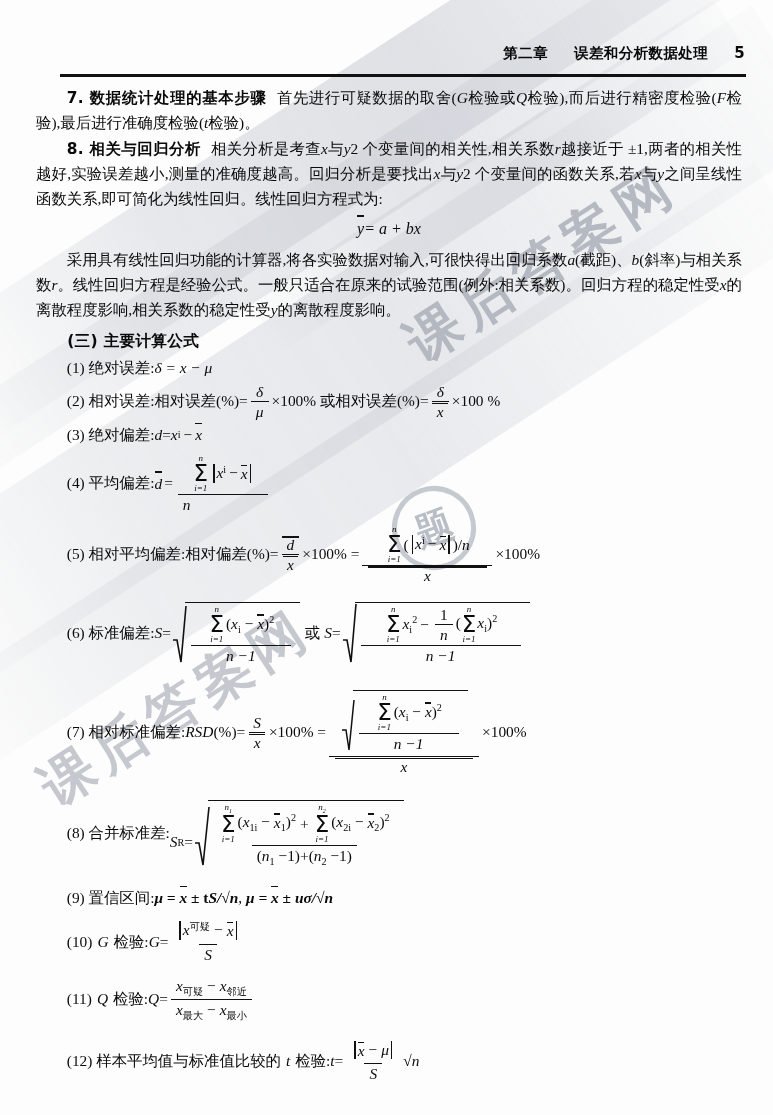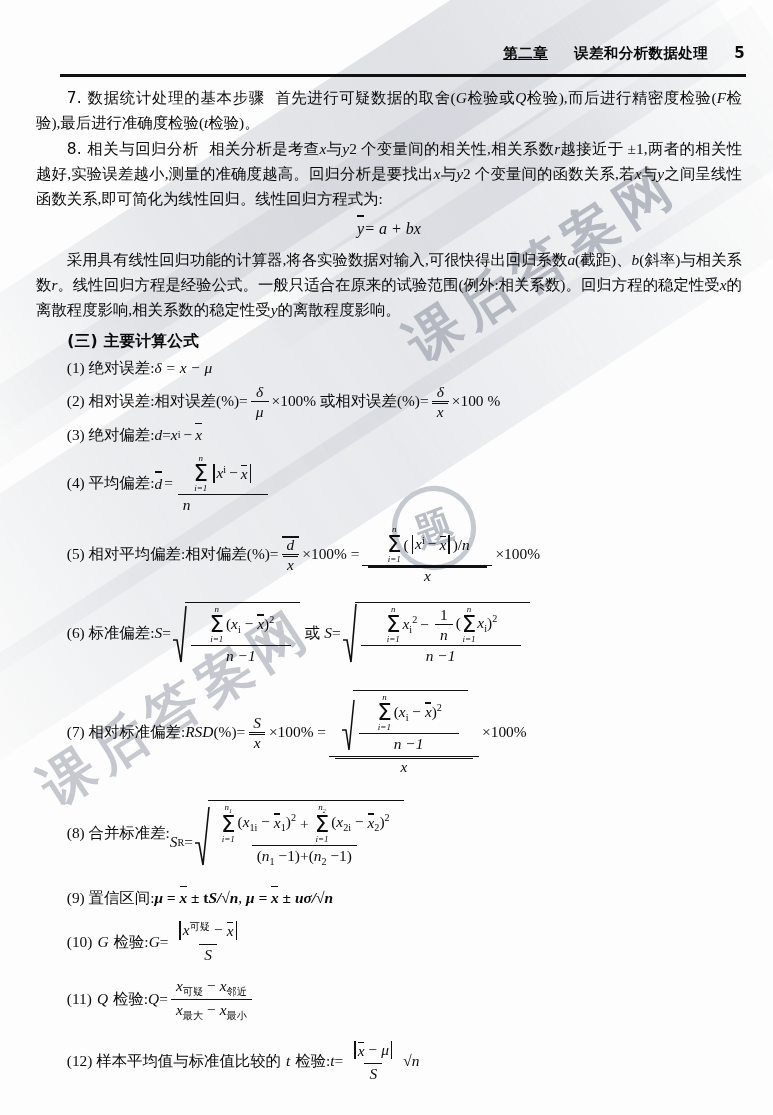--- a/index.html
+++ b/index.html
@@ -63,21 +63,21 @@
     top: 44px;
     z-index: 3;
     display: flex;
     justify-content: flex-end;
     align-items: baseline;
     font-family: "DejaVu Sans", sans-serif;
     font-weight: 700;
     font-size: 14.5px;
     letter-spacing: .4px;
   }
-  .runhead .chap { margin-right: 26px; text-decoration: underline; }
+  .runhead .chap { margin-right: 26px; }
   .runhead .title { margin-right: 26px; }
   .runhead .pgno { font-size: 15px; }
 
   .head-rule {
     position: absolute;
     left: 60px;
     width: 686px;
     top: 74px;
     height: 2.6px;
     background: #111;
@@ -96,21 +96,21 @@
   }
 
   p.para {
     margin: 0 0 1px 0;
     text-align: justify;
     text-justify: inter-ideograph;
     text-indent: 2em;
   }
   p.para .lead {
     font-family: "DejaVu Sans", sans-serif;
-    font-weight: 400;
+    font-weight: 700;
     letter-spacing: .2px;
   }
   .gap-after { margin-bottom: 4px; }
 
   .i { font-style: italic; font-family: "Liberation Serif", serif; }
   .up { font-style: normal; }
 
   .display-eq {
     margin: 3px 0 6px 0;
     text-align: center;

